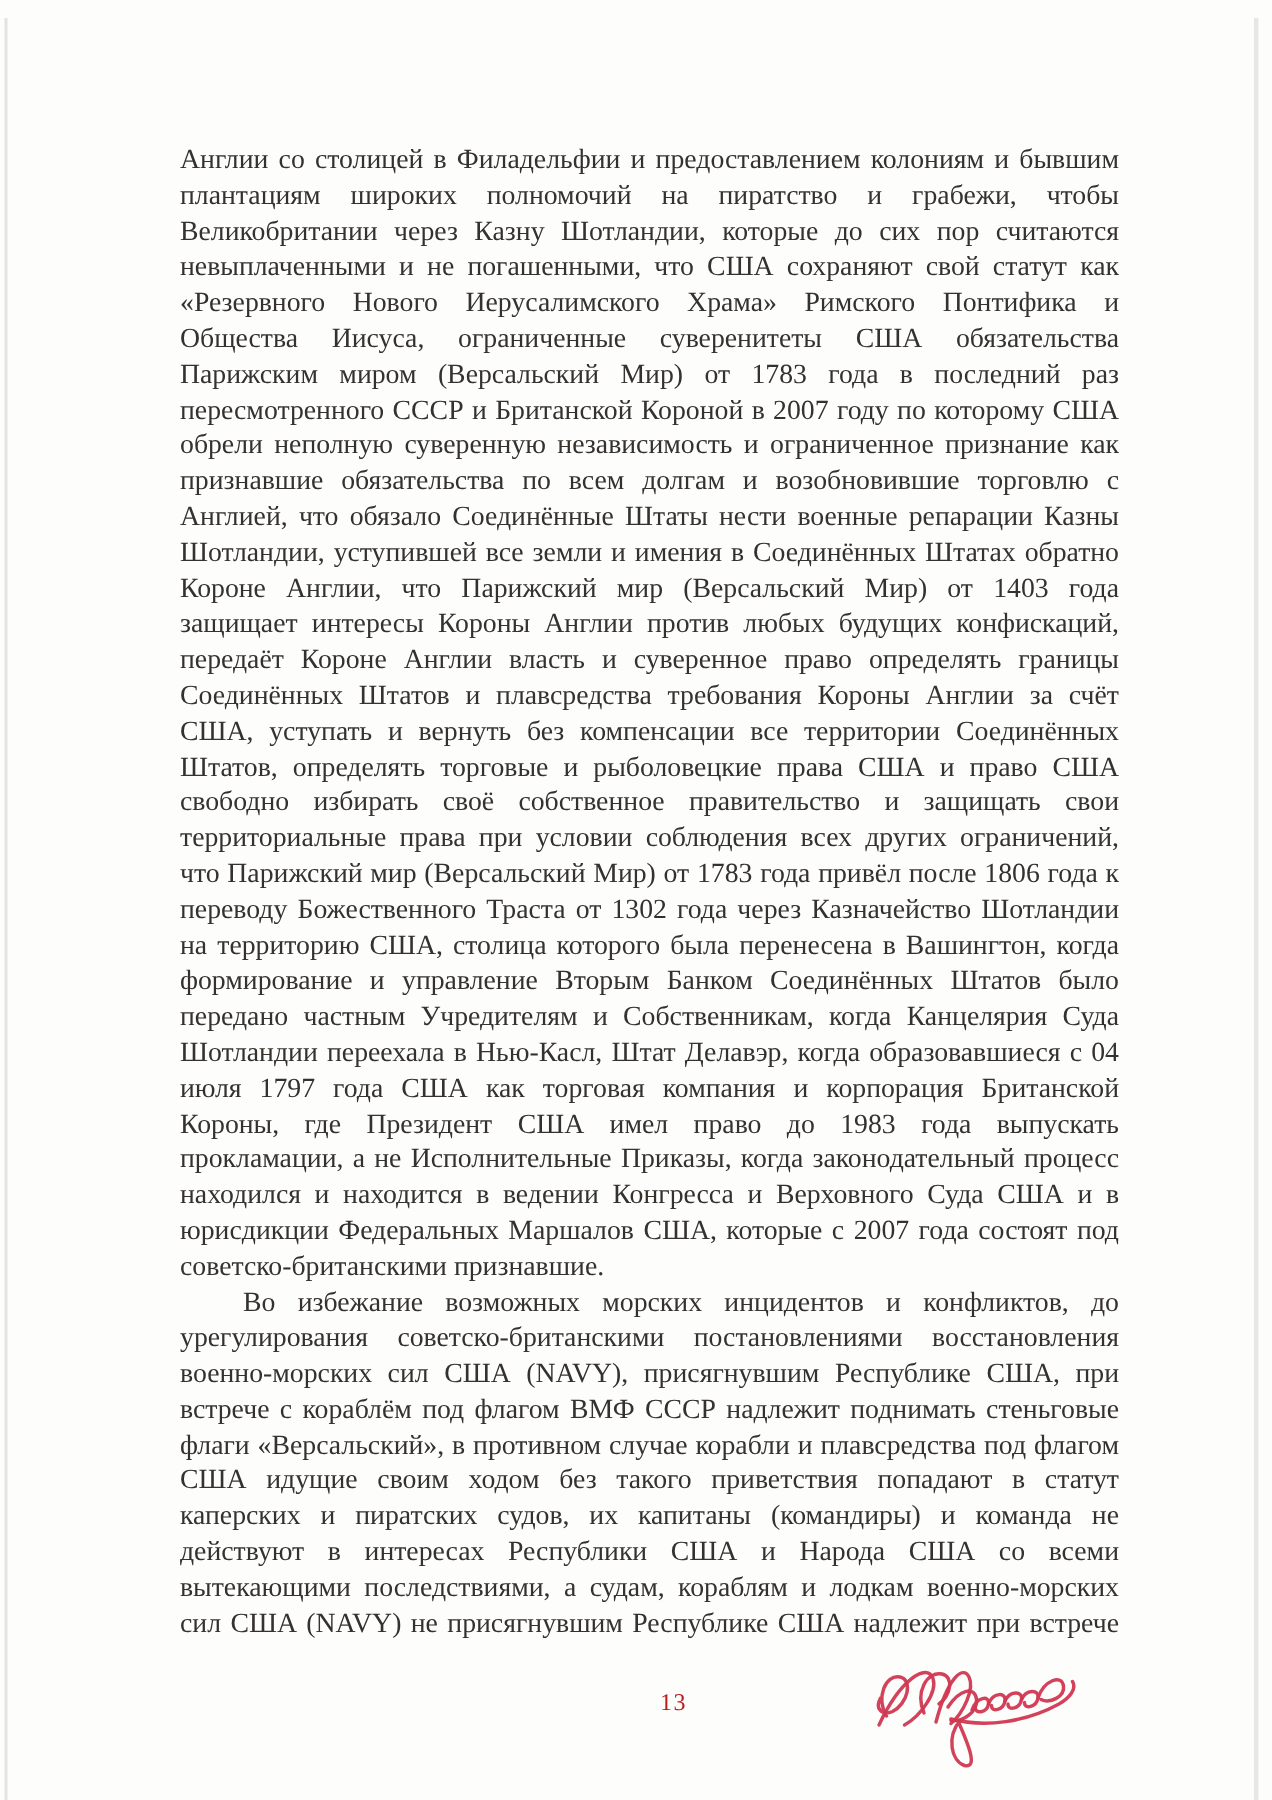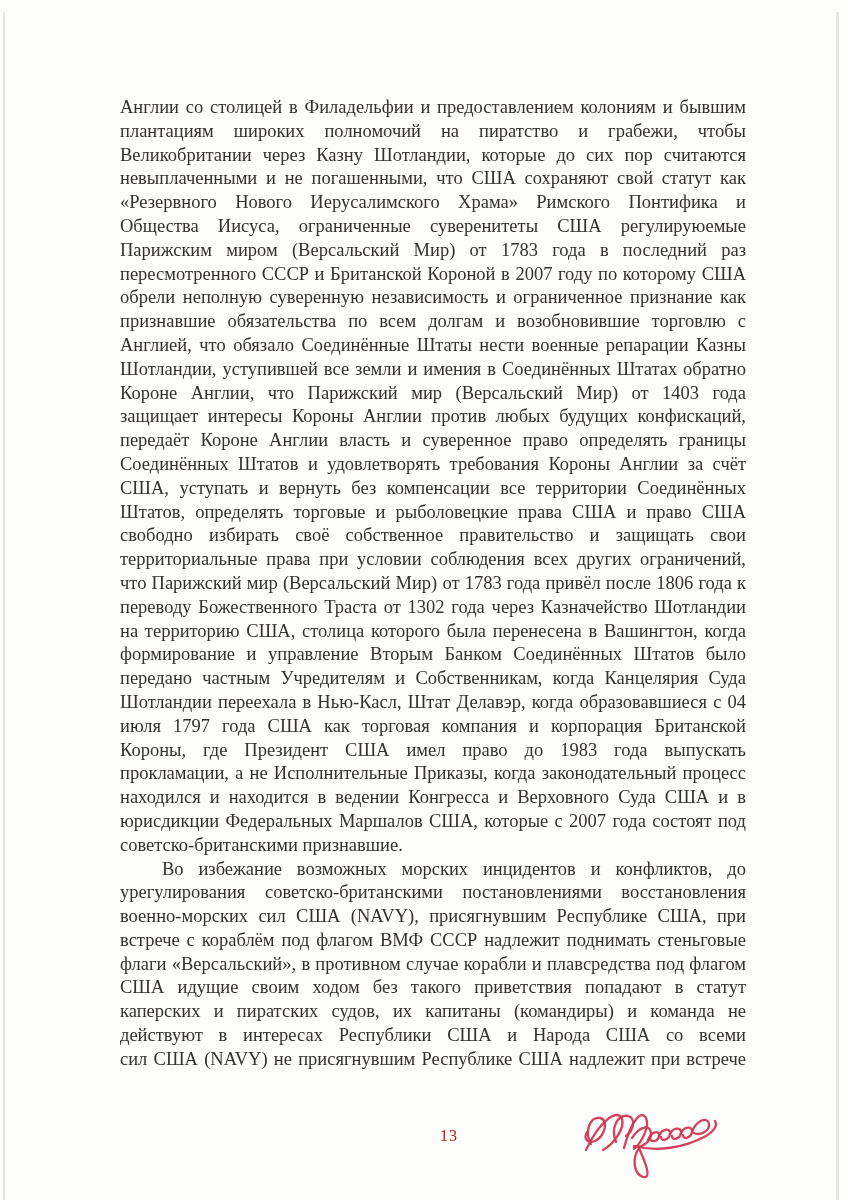--- a/index.html
+++ b/index.html
@@ -60,31 +60,31 @@
 
   <div class="edge-left"></div>
   <div class="edge-right"></div>
 
   <div class="text-block" id="text-block" style="color: rgb(53, 50, 46);">
       <div class="tline">Англии со столицей в Филадельфии и предоставлением колониям и бывшим</div>
       <div class="tline">плантациям широких полномочий на пиратство и грабежи, чтобы</div>
       <div class="tline">Великобритании через Казну Шотландии, которые до сих пор считаются</div>
       <div class="tline">невыплаченными и не погашенными, что США сохраняют свой статут как</div>
       <div class="tline">«Резервного Нового Иерусалимского Храма» Римского Понтифика и</div>
-      <div class="tline">Общества Иисуса, ограниченные суверенитеты США регулируюемые</div>
+      <div class="tline">Общества Иисуса, ограниченные суверенитеты США обязательства</div>
       <div class="tline">Парижским миром (Версальский Мир) от 1783 года в последний раз</div>
       <div class="tline">пересмотренного СССР и Британской Короной в 2007 году по которому США</div>
       <div class="tline">обрели неполную суверенную независимость и ограниченное признание как</div>
       <div class="tline">признавшие обязательства по всем долгам и возобновившие торговлю с</div>
       <div class="tline">Англией, что обязало Соединённые Штаты нести военные репарации Казны</div>
       <div class="tline">Шотландии, уступившей все земли и имения в Соединённых Штатах обратно</div>
       <div class="tline">Короне Англии, что Парижский мир (Версальский Мир) от 1403 года</div>
       <div class="tline">защищает интересы Короны Англии против любых будущих конфискаций,</div>
       <div class="tline">передаёт Короне Англии власть и суверенное право определять границы</div>
-      <div class="tline">Соединённых Штатов и удовлетворять требования Короны Англии за счёт</div>
+      <div class="tline">Соединённых Штатов и плавсредства требования Короны Англии за счёт</div>
       <div class="tline">США, уступать и вернуть без компенсации все территории Соединённых</div>
       <div class="tline">Штатов, определять торговые и рыболовецкие права США и право США</div>
       <div class="tline">свободно избирать своё собственное правительство и защищать свои</div>
       <div class="tline">территориальные права при условии соблюдения всех других ограничений,</div>
       <div class="tline">что Парижский мир (Версальский Мир) от 1783 года привёл после 1806 года к</div>
       <div class="tline">переводу Божественного Траста от 1302 года через Казначейство Шотландии</div>
       <div class="tline">на территорию США, столица которого была перенесена в Вашингтон, когда</div>
       <div class="tline">формирование и управление Вторым Банком Соединённых Штатов было</div>
       <div class="tline">передано частным Учредителям и Собственникам, когда Канцелярия Суда</div>
       <div class="tline">Шотландии переехала в Нью-Касл, Штат Делавэр, когда образовавшиеся с 04</div>
@@ -95,20 +95,21 @@
       <div class="tline">юрисдикции Федеральных Маршалов США, которые с 2007 года состоят под</div>
       <div class="tline nojust">советско-британскими признавшие.</div>
       <div class="tline indent">Во избежание возможных морских инцидентов и конфликтов, до</div>
       <div class="tline">урегулирования советско-британскими постановлениями восстановления</div>
       <div class="tline">военно-морских сил США (NAVY), присягнувшим Республике США, при</div>
       <div class="tline">встрече с кораблём под флагом ВМФ СССР надлежит поднимать стеньговые</div>
       <div class="tline">флаги «Версальский», в противном случае корабли и плавсредства под флагом</div>
       <div class="tline">США идущие своим ходом без такого приветствия попадают в статут</div>
       <div class="tline">каперских и пиратских судов, их капитаны (командиры) и команда не</div>
       <div class="tline">действуют в интересах Республики  США и Народа США со всеми</div>
+      <div class="tline">вытекающими последствиями, а судам, кораблям и лодкам военно-морских</div>
       <div class="tline">сил США (NAVY) не присягнувшим Республике США надлежит при встрече</div>
     </div>
 
   <div class="pagenum">13</div>
 
   <svg class="signature" viewBox="0 0 150 80" xmlns="http://www.w3.org/2000/svg">
     <path d="M9,38 C2,26 8,10 18,12 C27,14 23,30 13,35 C6,38 1,33 5,26"></path>
     <path d="M4,44 C18,14 36,2 40,13 C43,22 32,38 21,44"></path>
     <path d="M34,36 C28,22 36,8 46,10 C54,12 52,24 44,30"></path>
     <path d="M42,42 C50,12 60,4 64,12 C68,20 60,36 52,43"></path>

